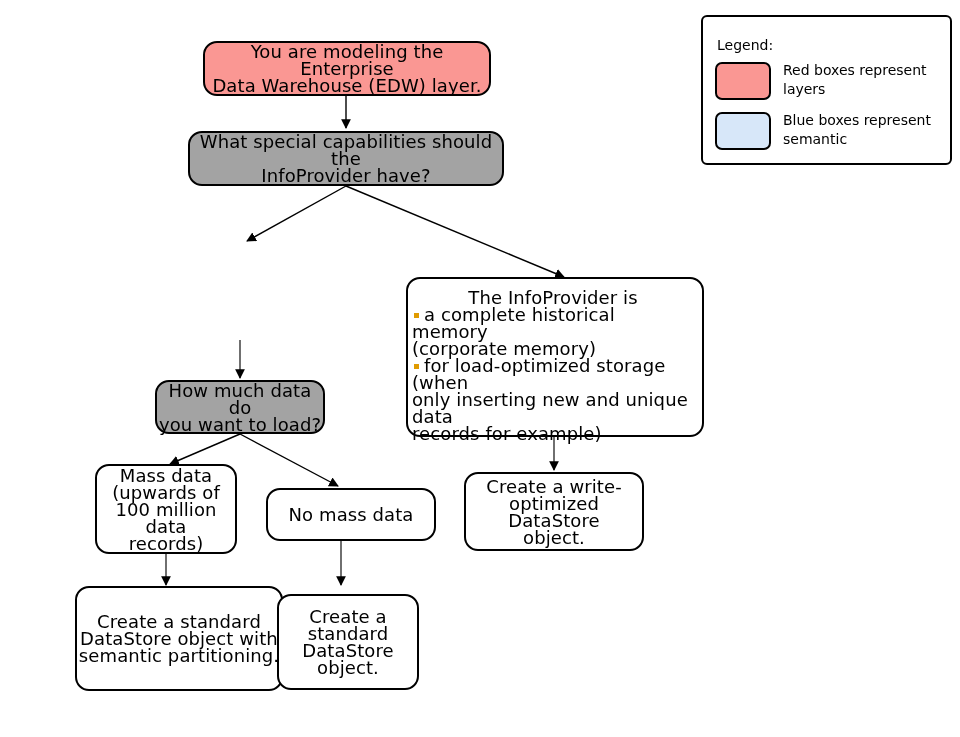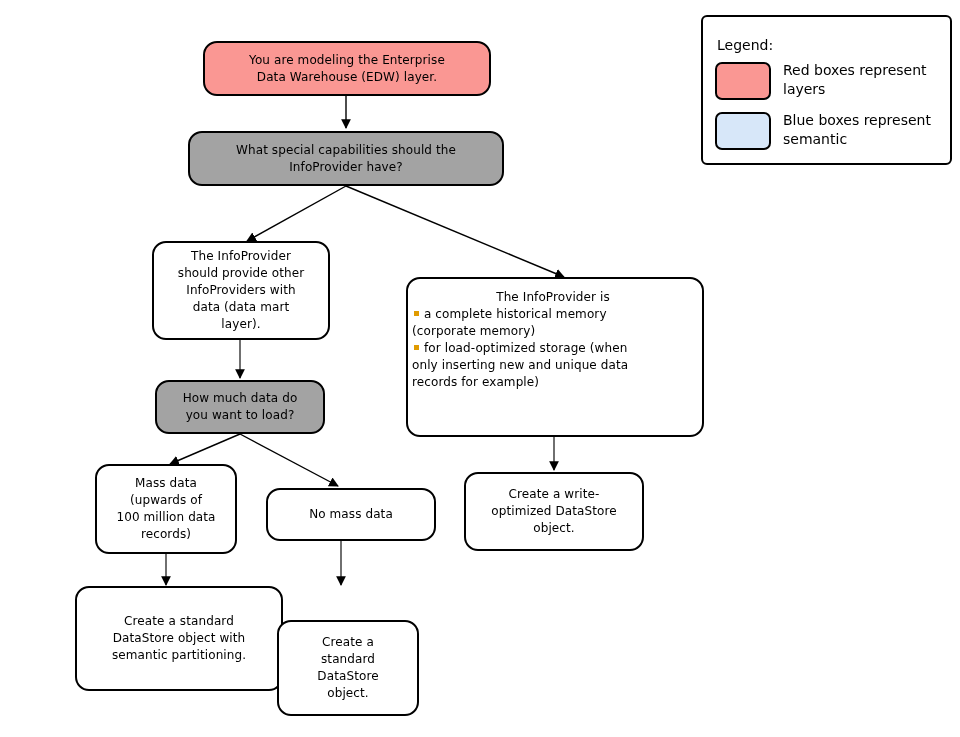--- a/index.html
+++ b/index.html
@@ -26,21 +26,21 @@
   .node {
     position: absolute;
     box-sizing: border-box;
     border: 2.5px solid #000000;
     border-radius: 14px;
     background: #ffffff;
     display: flex;
     align-items: center;
     justify-content: flex-start;
     text-align: center;
-    font-size: 12px;
+    font-size: 18px;
     line-height: 17px;
     color: #000000;
     z-index: 3;
     letter-spacing: 0.1px;
   }
   .node .txt {
     display: block;
     width: 100%;
     white-space: pre-line;
   }
@@ -146,27 +146,20 @@
   <div class="node red" style="left:203px; top:41px; width:288px; height:55px;">
     <span class="txt">You are modeling the Enterprise
 Data Warehouse (EDW) layer.</span>
   </div>
 
   <div class="node blue" style="left:188px; top:131px; width:316px; height:55px;">
     <span class="txt">What special capabilities should the
 InfoProvider have?</span>
   </div>
 
-  <div class="node" style="left:152px; top:241px; width:178px; height:99px;">
-    <span class="txt">The InfoProvider
-should provide other
-InfoProviders with
-data (data mart
-layer).</span>
-  </div>
 
   <div class="node bullets" style="left:406px; top:277px; width:298px; height:160px;">
     <span class="head">The InfoProvider is</span>
     <span class="bullet-line"><span class="bullet-sq"></span><span>a complete historical memory
 (corporate memory)</span></span>
     <span class="bullet-line"><span class="bullet-sq"></span><span>for load-optimized storage (when
 only inserting new and unique data
 records for example)</span></span>
   </div>
 
@@ -191,21 +184,21 @@
 optimized DataStore
 object.</span>
   </div>
 
   <div class="node" style="left:75px; top:586px; width:208px; height:105px;">
     <span class="txt">Create a standard
 DataStore object with
 semantic partitioning.</span>
   </div>
 
-  <div class="node" style="left:277px; top:620px; width:142px; height:96px;">
+  <div class="node" style="left:277px; top:594px; width:142px; height:96px;">
     <span class="txt">Create a
 standard
 DataStore
 object.</span>
   </div>
 
   <div id="legend" style="left:701px; top:15px; width:251px; height:150px;">
     <span class="legend-title">Legend:</span>
 
     <div class="legend-row" style="left:12px; top:45px; width:228px;">

